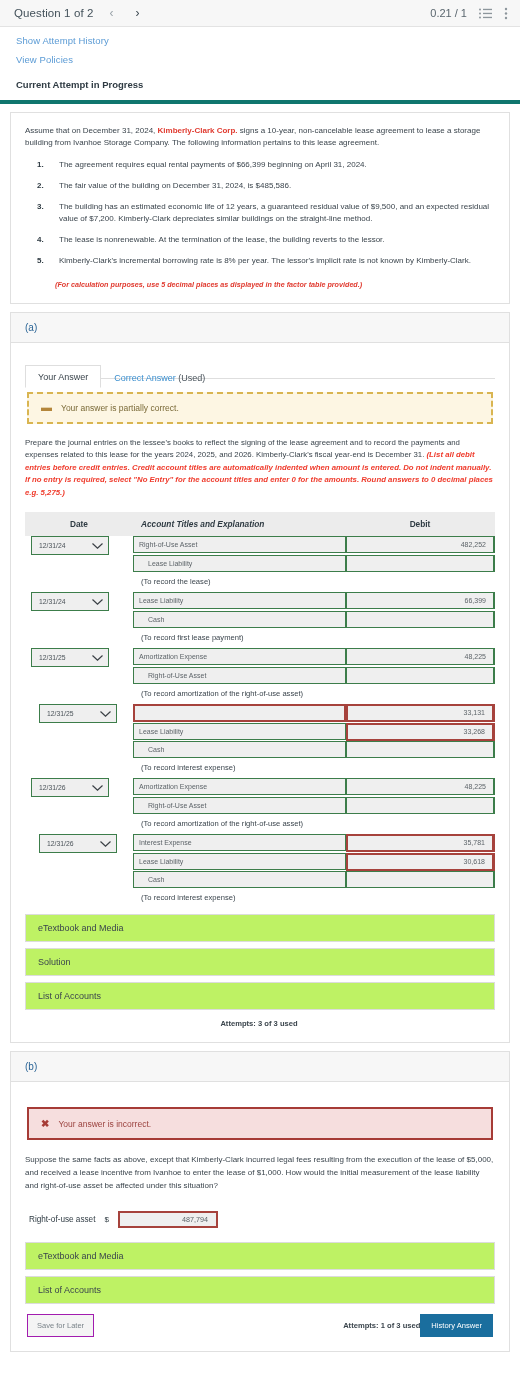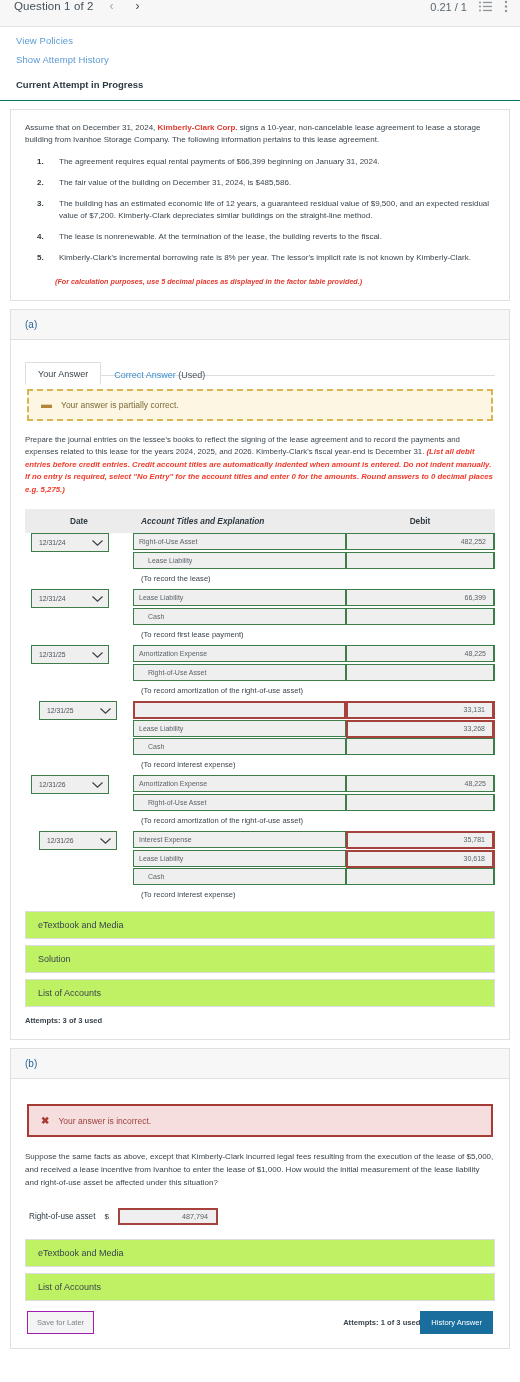--- a/index.html
+++ b/index.html
@@ -10,21 +10,21 @@
     color: #2f3b43;
   }
   body { width: 520px; overflow-x: hidden; }
 
   
   .topbar {
     height: 27px;
     background: #f7f7f7;
     border-bottom: 1px solid #e3e3e3;
     display: flex;
-    align-items: flex-start;
+    align-items: center;
     padding: 0 12px 0 14px;
     gap: 10px;
   }
   .q-label { font-size: 11.5px; color: #43515a; letter-spacing: .1px; }
   .navarrow {
     font-size: 12px; color: #9aa3a9; width: 16px; text-align: center;
     line-height: 1; user-select: none;
   }
   .navarrow.active { color: #3b4750; }
   .topbar-right { margin-left: auto; display: flex; align-items: center; gap: 12px; }
@@ -36,21 +36,21 @@
   .page { padding: 0; background:#fff; }
   .links { padding: 8px 16px 0 16px; }
   .plink {
     display: block; color: #5b9bd5; font-size: 9.5px;
     text-decoration: none; margin-bottom: 8px; letter-spacing: .1px;
   }
   .attempt-head {
     font-size: 9.5px; font-weight: bold; color: #2f3b43;
     padding: 6px 16px 10px 16px;
   }
-  .hr { border-bottom: 1px solid #0f766e; }
+  .hr { border-bottom: 4px solid #0f766e; }
 
   
   .card {
     margin: 8px 10px 0 10px;
     border: 1px solid #e0e0e0;
     background: #fff;
   }
   .card-gray-head {
     background: #f7f7f7;
     border-bottom: 1px solid #e0e0e0;
@@ -138,21 +138,21 @@
   .memo { font-size: 7.6px; color: #3b454d; padding: 5px 0 6px 8px; }
 
   
   .acc {
     display: block; width: 100%; text-align: left;
     background: #bef264; border: 1px solid #dcdcdc;
     font-size: 9px; color: #3b454d; padding: 8px 12px;
     margin-top: 6px; font-family: inherit;
   }
   .attempts {
-    text-align: left; font-size: 7.6px; color: #3b454d;
+    text-align: center; font-size: 7.6px; color: #3b454d;
     padding: 9px 2px 0 0; font-weight: bold;
   }
 
   
   .qb-text { font-size: 8px; line-height: 1.6; margin-top: 14px; color: #3b454d; }
   .ans-row { display: flex; align-items: center; gap: 9px; margin-top: 18px; padding-left: 4px; }
   .ans-label { font-size: 8.2px; color: #2f3b43; }
   .dollar { font-size: 8px; color: #2f3b43; }
   .ans-input {
     width: 100px; height: 17px; line-height: 13px; background: #efefef;
@@ -195,46 +195,46 @@
         <circle cx="2" cy="2" r="1.2" fill="#8d969c"></circle>
         <circle cx="2" cy="6.5" r="1.2" fill="#8d969c"></circle>
         <circle cx="2" cy="11" r="1.2" fill="#8d969c"></circle>
       </svg>
     </span>
   </div>
 </div>
 
 <div class="page">
   <div class="links">
+    <a class="plink" href="#">Show Attempt History</a>
     <a class="plink" href="#">View Policies</a>
-    <a class="plink" href="#">Show Attempt History</a>
   </div>
   <div class="attempt-head hr">Current Attempt in Progress</div>
 
   <div class="card">
     <div class="card-body">
       <p class="stmt">
         <span>Assume that on December 31, 2024, </span><span class="brand">Kimberly-Clark Corp.</span><span> signs a 10-year, non-cancelable lease agreement to lease a storage building from Ivanhoe Storage Company. The following information pertains to this lease agreement.</span>
       </p>
       <div class="facts">
         <div class="fact">
           <span class="fact-n">1.</span>
-          <span class="fact-t">The agreement requires equal rental payments of $66,399 beginning on January 31, 2024.</span>
+          <span class="fact-t">The agreement requires equal rental payments of $66,399 beginning on April 31, 2024.</span>
         </div>
         <div class="fact">
           <span class="fact-n">2.</span>
           <span class="fact-t">The fair value of the building on December 31, 2024, is $485,586.</span>
         </div>
         <div class="fact">
           <span class="fact-n">3.</span>
           <span class="fact-t">The building has an estimated economic life of 12 years, a guaranteed residual value of $9,500, and an expected residual value of $7,200. Kimberly-Clark depreciates similar buildings on the straight-line method.</span>
         </div>
         <div class="fact">
           <span class="fact-n">4.</span>
-          <span class="fact-t">The lease is nonrenewable. At the termination of the lease, the building reverts to the fiscal.</span>
+          <span class="fact-t">The lease is nonrenewable. At the termination of the lease, the building reverts to the lessor.</span>
         </div>
         <div class="fact">
           <span class="fact-n">5.</span>
           <span class="fact-t">Kimberly-Clark's incremental borrowing rate is 8% per year. The lessor's implicit rate is not known by Kimberly-Clark.</span>
         </div>
       </div>
       <div class="note-red">(For calculation purposes, use 5 decimal places as displayed in the factor table provided.)</div>
     </div>
   </div>
 

